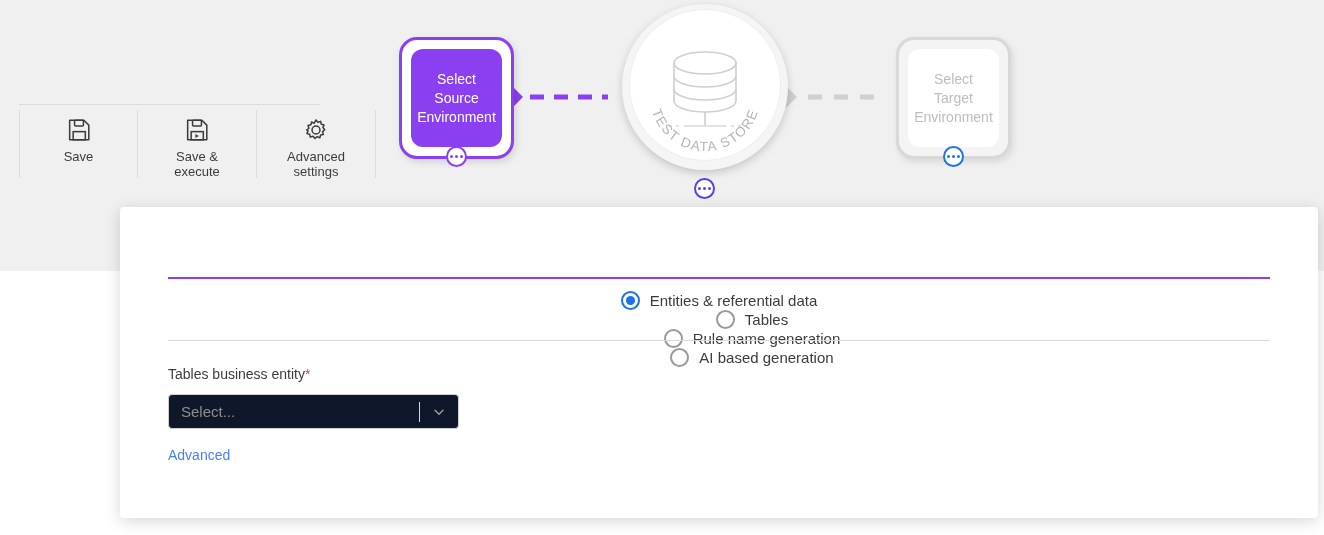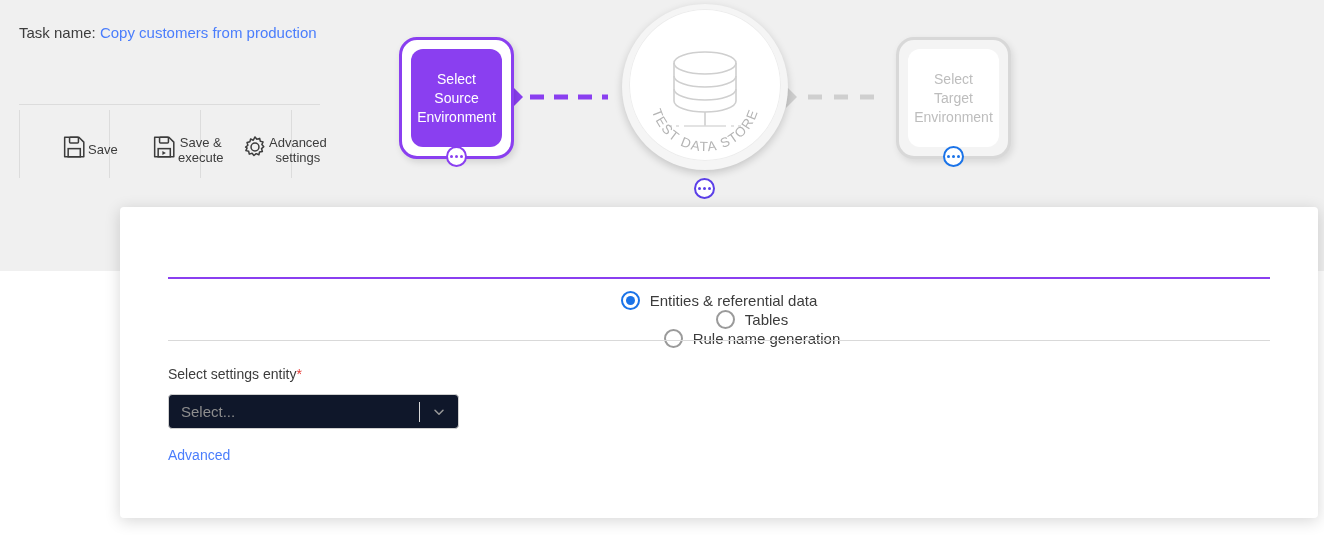--- a/index.html
+++ b/index.html
@@ -28,23 +28,23 @@
   
   .tb-divider {
     position: absolute; left: 19px; top: 104px; width: 301px; height: 1px;
     background: #dcdcdc;
   }
   .toolbar {
     position: absolute; left: 19px; top: 110px;
     height: 68px; display: flex; align-items: stretch;
   }
   .tb-item {
-    width: 91px; display: flex; flex-direction: row;
+    width: 119px; display: flex; flex-direction: column;
     align-items: center; justify-content: flex-start;
-    border-right: 1px solid #dcdcdc; padding-top: 6px; cursor: pointer; padding-left: 40px;
+    border-right: 1px solid #dcdcdc; padding-top: 6px; cursor: pointer;
   }
   .tb-item:first-child { border-left: 1px solid #dcdcdc; }
   .tb-icon { width: 28px; height: 28px; display:block; }
   .tb-label {
     margin-top: 5px; font-size: 13px; color: #3c3c3c;
     text-align: center; line-height: 15px; white-space: pre-line;
   }
 
   
   .node-source {
@@ -178,24 +178,20 @@
     font-size: 14px; color: #4a7dfc; cursor: pointer;
   }
 </style>
 </head>
 <body>
 
 <div id="root">
 
   <div class="canvas"></div>
 
-  <div class="taskname">
-    <span>Task name:</span>
-    <span class="link">Copy customers from production</span>
-  </div>
 
   <div class="tb-divider"></div>
   <div class="toolbar">
 
     <div class="tb-item">
       <span class="tb-icon">
         <svg width="28" height="28" viewBox="0 0 24 24" fill="none" stroke="#3c3c3c" stroke-width="1.3">
           <path d="M4 3.6h12.2L20.4 7.8V20.4H4z" stroke-linejoin="round"></path>
           <rect x="8.2" y="3.6" width="7.6" height="5" rx="0.8"></rect>
           <rect x="7" y="13.4" width="10.4" height="7"></rect>
@@ -308,26 +304,30 @@
         <span class="radio-label">Entities &amp; referential data</span>
       </div>
       <div class="radio-opt">
         <span class="radio-circle"></span>
         <span class="radio-label">Tables</span>
       </div>
       <div class="radio-opt">
         <span class="radio-circle"></span>
         <span class="radio-label">Rule name generation</span>
       </div>
+      <div class="radio-opt">
+        <span class="radio-circle"></span>
+        <span class="radio-label">AI based generation</span>
+      </div>
     </div>
 
     <div class="form-rule"></div>
 
     <div class="field-label">
-      <span>Select settings entity</span><span class="req">*</span>
+      <span>Tables business entity</span><span class="req">*</span>
     </div>
 
     <div class="select-box">
       <span class="select-value">Select...</span>
       <span class="select-sep"></span>
       <span class="select-caret">
         <svg width="14" height="14" viewBox="0 0 14 14" fill="none" stroke="#9a9a9a" stroke-width="1.5" stroke-linecap="round" stroke-linejoin="round">
           <path d="M3 5.2l4 4 4-4"></path>
         </svg>
       </span>

